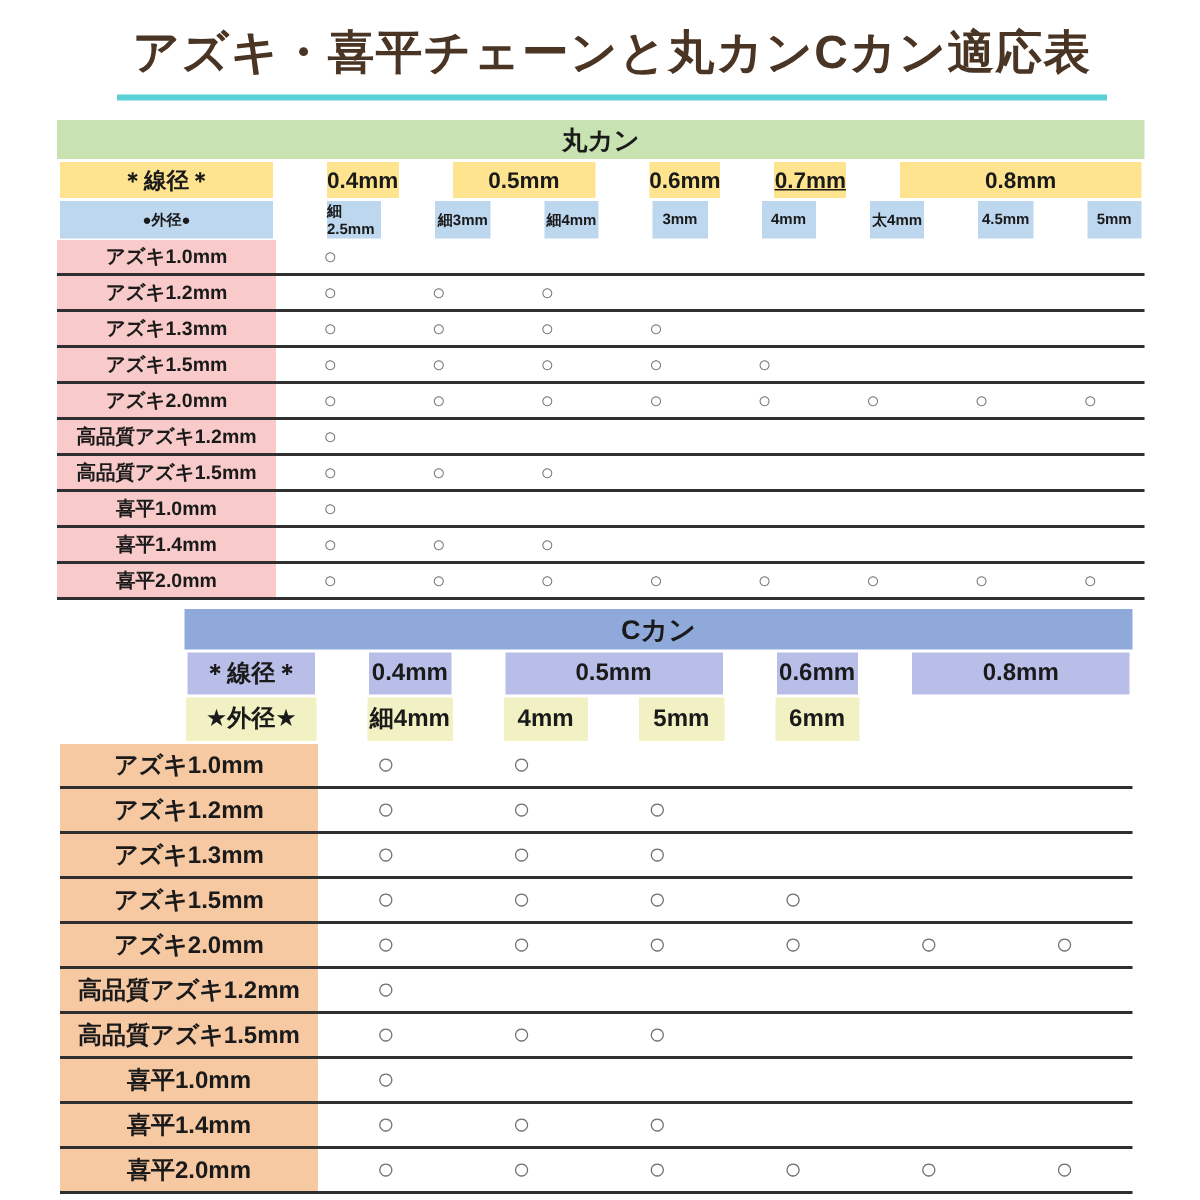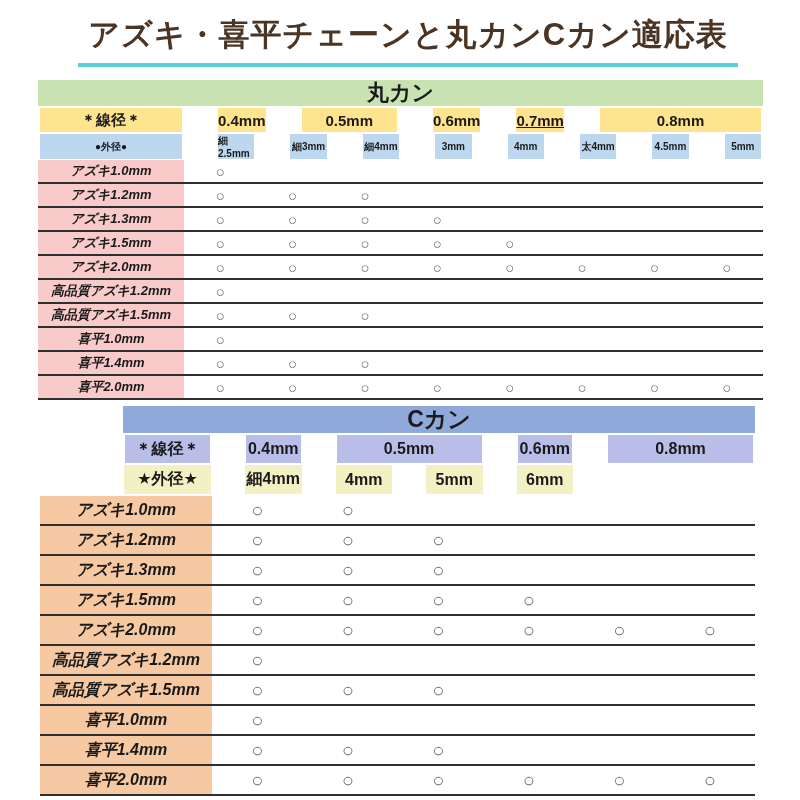--- a/index.html
+++ b/index.html
@@ -9,37 +9,37 @@
   .hdr{position:absolute;top:12px;left:0;width:100%;text-align:center;}
   .hdr h1{display:inline-block;margin:0;padding:2px 10px 7px;font-size:31px;letter-spacing:1px;
           color:var(--title_text);border-bottom:4px solid var(--title_underline);}
   
   .tbl{position:absolute;}
   .ttl{box-sizing:border-box;display:flex;align-items:center;justify-content:center;margin-bottom:2px;}
   .hrow{display:grid;margin-bottom:2px;gap:32px;}
   .hcell-wrap{height:100%;}
   .hcell{box-sizing:border-box;height:100%;margin:0 2px;display:flex;align-items:center;justify-content:center;}
   .drow{display:grid;box-sizing:border-box;border-bottom:2px solid var(--row_line);align-items:center;}
-  .rlabel{box-sizing:border-box;height:100%;display:flex;align-items:center;justify-content:center;font-style:italic;}
+  .rlabel{box-sizing:border-box;height:100%;display:flex;align-items:center;justify-content:center;}
   .mcell{text-align:center;color:var(--mark_color);line-height:1;}
   
   .maru{left:38px;top:80px;width:725px;}
-  .maru .ttl{height:26px;background:var(--maru_header);font-size:22px;font-family:Liberation Serif, serif;}
+  .maru .ttl{height:26px;background:var(--maru_header);font-size:17px;font-family:Liberation Serif, serif;}
   .maru .hrow{grid-template-columns:146px repeat(8,1fr);}
   .maru .hrow.wire{height:24px;font-size:15px;}
   .maru .hrow.outer{height:24px;font-size:10px;}
   .maru .hrow.wire .hcell{background:var(--maru_wire);}
   .maru .hrow.outer .hcell{background:var(--maru_outer);}
   .maru .drow{grid-template-columns:146px repeat(8,1fr);height:24px;}
   .maru .rlabel{background:var(--maru_row_label);font-size:13px;}
   .maru .mcell{font-size:15px;}
   
   .ckan{left:40px;top:406px;width:715px;}
   .ckan .head-block{margin-left:83px;width:632px;}
-  .ckan .ttl{height:27px;background:var(--c_header);font-size:23px;}
+  .ckan .ttl{height:27px;background:var(--c_header);font-size:18px;}
   .ckan .hrow{grid-template-columns:89px repeat(6,1fr);}
   .ckan .hrow.wire{height:28px;font-size:16px;}
   .ckan .hrow.outer{height:29px;font-size:16px;}
   .ckan .hrow.wire .hcell{background:var(--c_wire);}
   .ckan .hrow.outer .hcell{background:var(--c_outer);margin:0 1px;}
   .ckan .drow{grid-template-columns:172px repeat(6,1fr);height:30px;}
   .ckan .rlabel{background:var(--c_row_label);font-size:16px;}
   .ckan .mcell{font-size:20px;}
 </style>
 </head>

